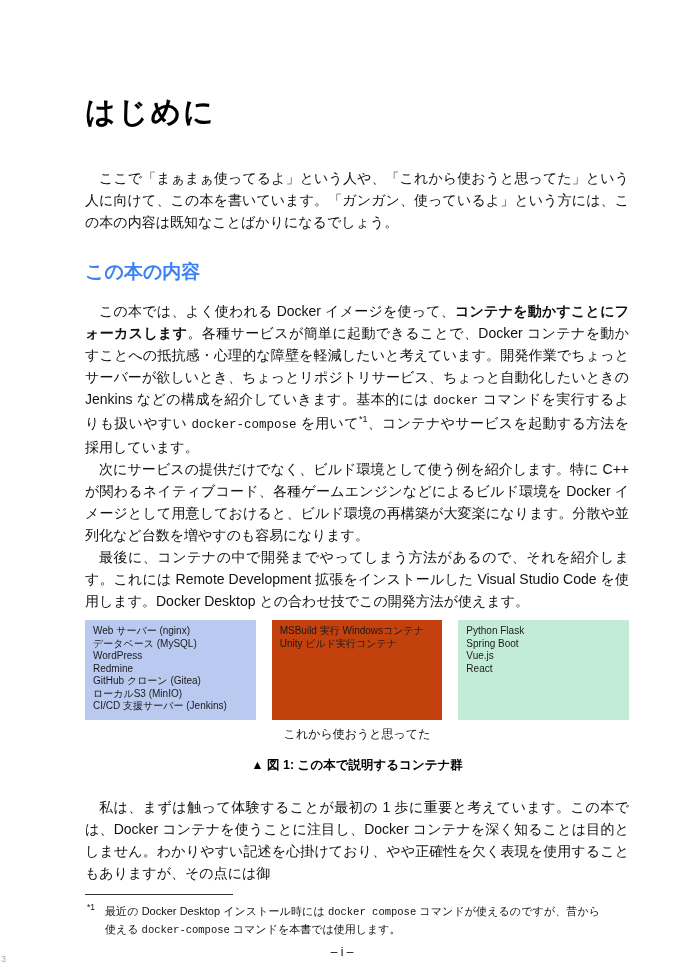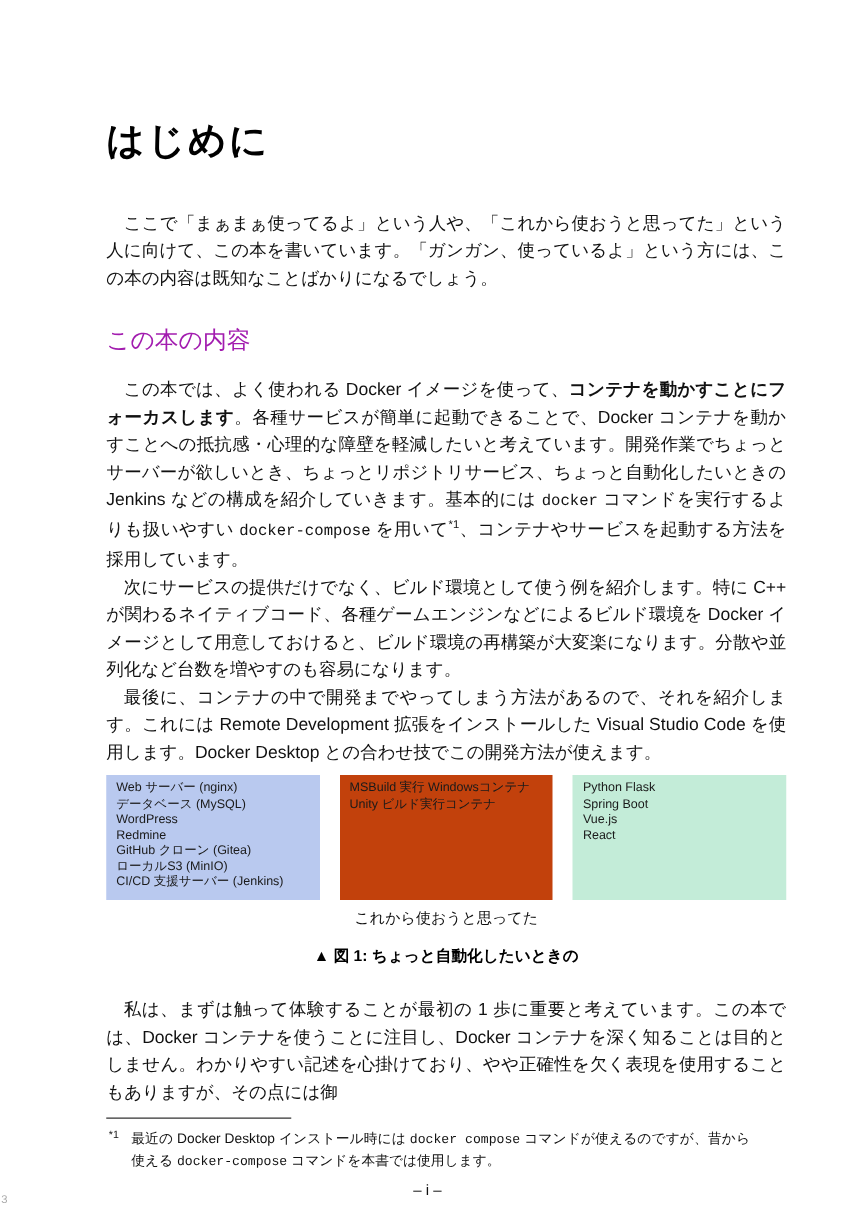--- a/index.html
+++ b/index.html
@@ -12,22 +12,22 @@
   }
   .page {
     position: absolute; inset: 0;
     padding: 92px 55px 0 85px;
   }
   h1.page-title {
     font-size: 30px; font-weight: bold; letter-spacing: 2px;
     margin-bottom: 34px; color: #000;
   }
   h2.section-heading {
-    font-size: 19px; font-weight: normal;
-    margin: 26px 0 15px 0; color: #a21caf;
+    font-size: 19px; font-weight: bold;
+    margin: 26px 0 15px 0; color: #3b82f6;
   }
   p.body {
     font-size: 14px; line-height: 22px;
     text-align: justify; text-indent: 1em;
   }
   p.intro-p { margin-bottom: 14px; }
   .emph { font-weight: bold; }
   code.inline-code {
     font-family: Liberation Mono, monospace;
     font-size: 12.5px;
@@ -110,21 +110,21 @@
 Unity ビルド実行コンテナ</div>
         <div class="fig-label">これから使おうと思ってた</div>
       </div>
       <div class="fig-col">
         <div class="fig-box" style="background: rgb(195, 236, 216);">Python Flask
 Spring Boot
 Vue.js
 React</div>
       </div>
     </div>
-    <div class="fig-caption">▲ 図 1: ちょっと自動化したいときの</div>
+    <div class="fig-caption">▲ 図 1: この本で説明するコンテナ群</div>
   </div>
 
   <p class="body after-figure">私は、まずは触って体験することが最初の 1 歩に重要と考えています。この本では、Docker コンテナを使うことに注目し、Docker コンテナを深く知ることは目的としません。わかりやすい記述を心掛けており、やや正確性を欠く表現を使用することもありますが、その点には御</p>
 
   <div class="footnote-area">
     <div class="footnote-rule"></div>
     <div class="footnote"><span class="fn-marker">*1</span><span>最近の Docker Desktop インストール時には </span><code class="inline-code">docker compose</code><span> コマンドが使えるのですが、昔から使える </span><code class="inline-code">docker-compose</code><span> コマンドを本書では使用します。</span></div>
   </div>
 
   <div class="page-number">– i –</div>

